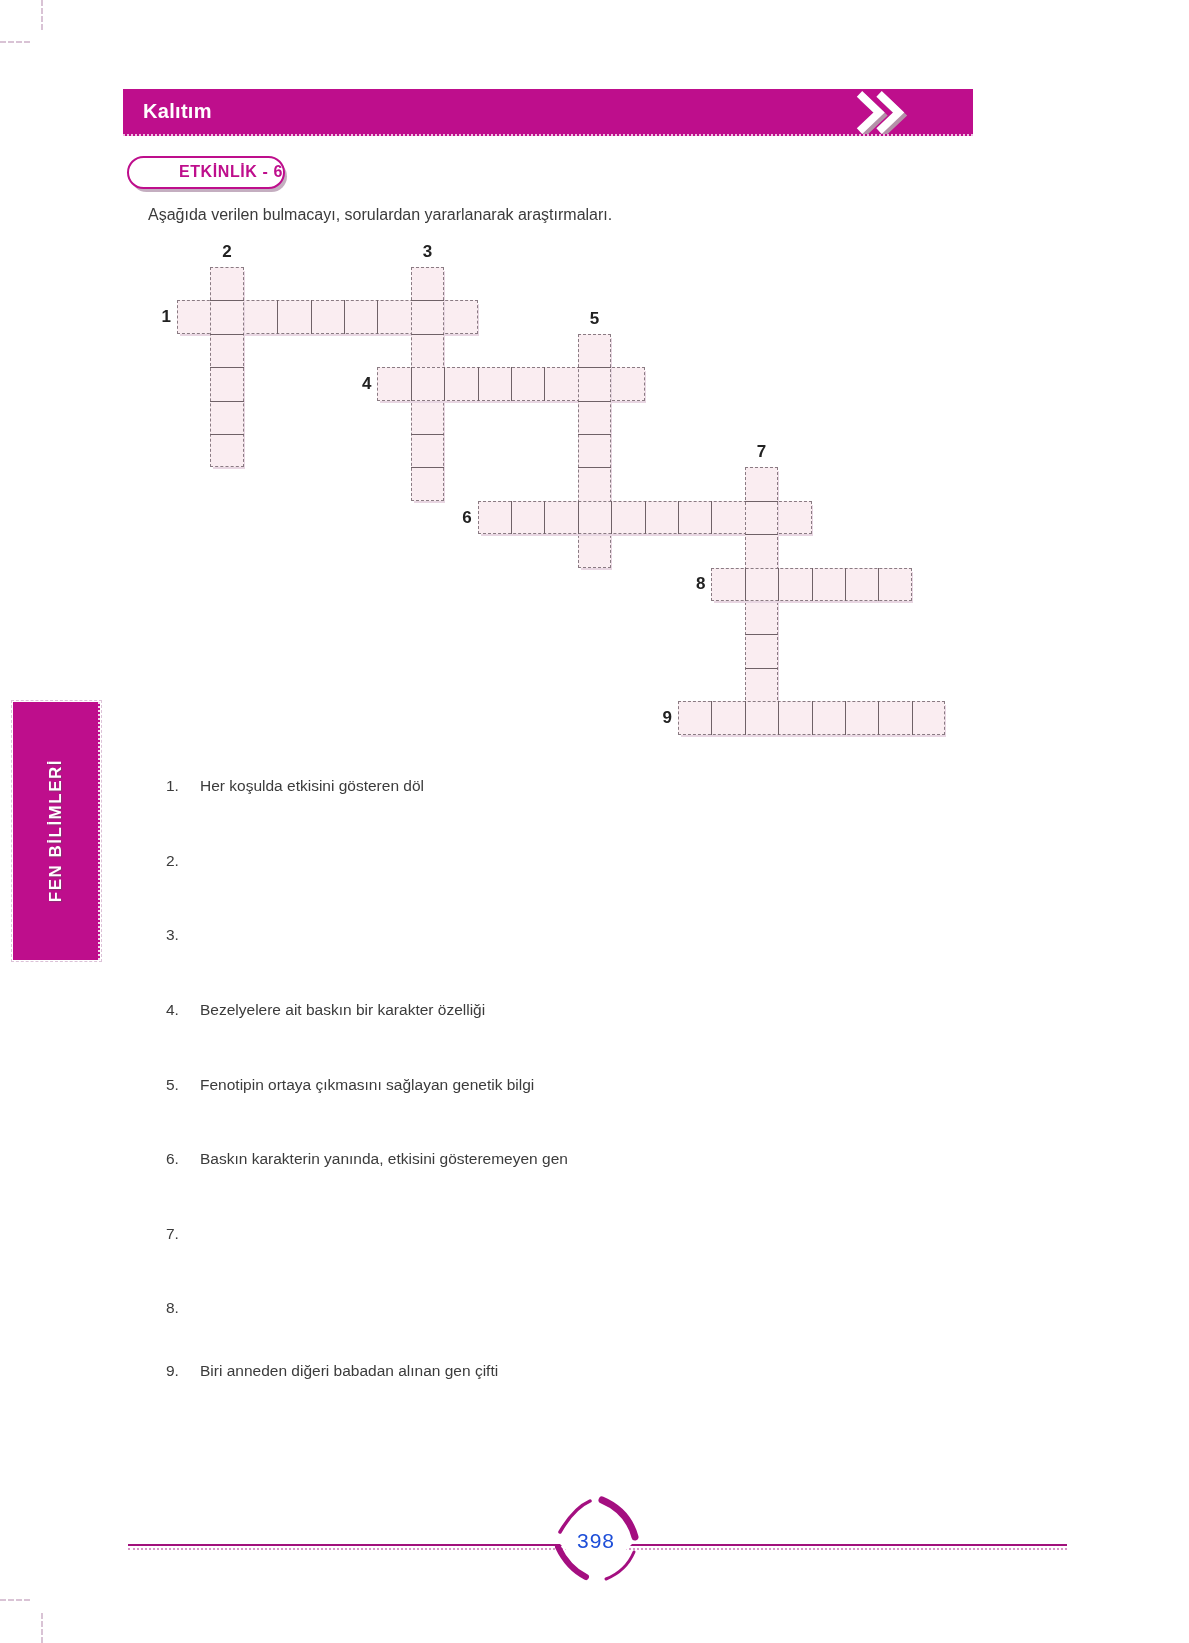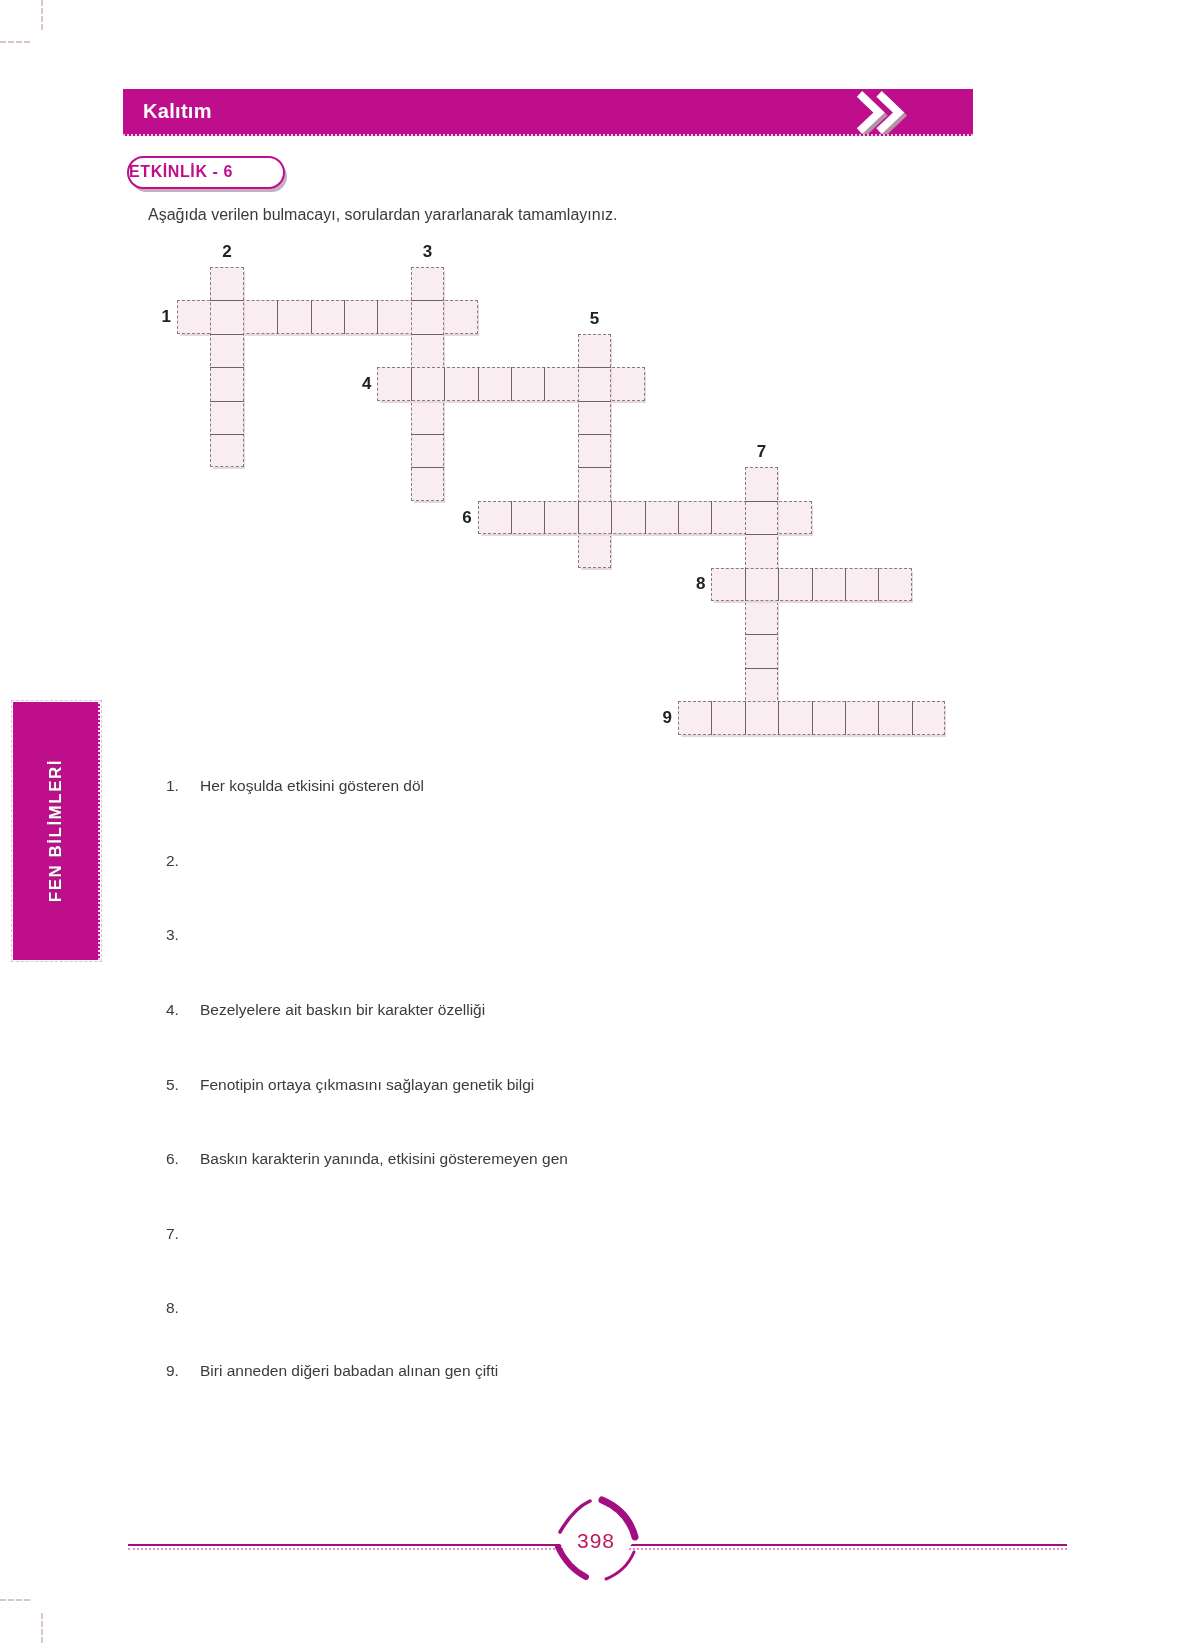--- a/index.html
+++ b/index.html
@@ -24,21 +24,21 @@
     position:absolute; left:20px; top:0; height:45px; line-height:45px;
     color:#fff; font-size:20px; font-weight:bold; letter-spacing:.3px;
   }
   .header-chevrons { position:absolute; left:726px; top:2px; }
 
   
   .activity-badge {
     left:127px; top:156px; width:158px; height:33px;
     background:#fff; border:2.5px solid var(--accent,#be0e8c); border-radius:17px;
     box-shadow:3px 4px 0 -1px rgba(186,160,181,.85);
-    text-align:left; line-height:27px;
+    text-align:right; line-height:27px;
     color:var(--accent,#be0e8c); font-size:16px; font-weight:bold; letter-spacing:.6px;
   }
 
   .instruction { left:148px; top:206px; font-size:16px; color:#3b3b3b; }
 
   
   #crossword-grid { left:0; top:0; width:1189px; height:760px; }
   .word-block {
     position:absolute; background:#faedf1;
     border:1px dashed #8a7b83;
@@ -72,21 +72,21 @@
   .clue { position:absolute; left:0; width:1120px; height:22px; font-size:15.5px; }
   .clue-num  { position:absolute; left:166px; white-space:nowrap; }
   .clue-text { position:absolute; left:200px; white-space:nowrap; }
 
   
   .footer-line-solid  { left:128px; top:1544px; width:939px; height:2px; background:#a1117c; }
   .footer-line-dotted { left:128px; top:1548px; width:939px; height:0; border-top:2px dotted #d795c7; }
   .page-badge { left:548px; top:1492px; width:96px; height:96px; }
   .page-number {
     position:absolute; left:0; top:37px; width:96px; text-align:center;
-    font-size:21px; color:#be185d; letter-spacing:1px;
+    font-size:21px; color:#1d4ed8; letter-spacing:1px;
   }
 </style>
 </head>
 <body>
 
 <div class="abs crop-v" style="left:41px; top:0;"></div>
 <div class="abs crop-h" style="left:0;   top:41px;"></div>
 <div class="abs crop-h" style="left:0;   top:1599px;"></div>
 <div class="abs crop-v" style="left:41px; top:1613px;"></div>
 
@@ -99,21 +99,21 @@
     </g>
     <g fill="none" stroke="#ffffff" stroke-width="8">
       <polyline points="10,3 30,22 10,41"></polyline>
       <polyline points="30,3 50,22 30,41"></polyline>
     </g>
   </svg>
 </div>
 
 <div class="abs activity-badge">ETKİNLİK - 6</div>
 
-<div class="abs instruction">Aşağıda verilen bulmacayı, sorulardan yararlanarak tamamlayınız.</div>
+<div class="abs instruction">Aşağıda verilen bulmacayı, sorulardan yararlanarak araştırmaları.</div>
 
 <div class="abs" id="crossword-grid">
     <div class="word-block" style="left: 177px; top: 300.4px; width: 300.6px; height: 33.4px;">
       <div class="sep-v" style="left: 32.4px;"></div>
       <div class="sep-v" style="left: 65.8px;"></div>
       <div class="sep-v" style="left: 99.2px;"></div>
       <div class="sep-v" style="left: 132.6px;"></div>
       <div class="sep-v" style="left: 166px;"></div>
       <div class="sep-v" style="left: 199.4px;"></div>
       <div class="sep-v" style="left: 232.8px;"></div>

